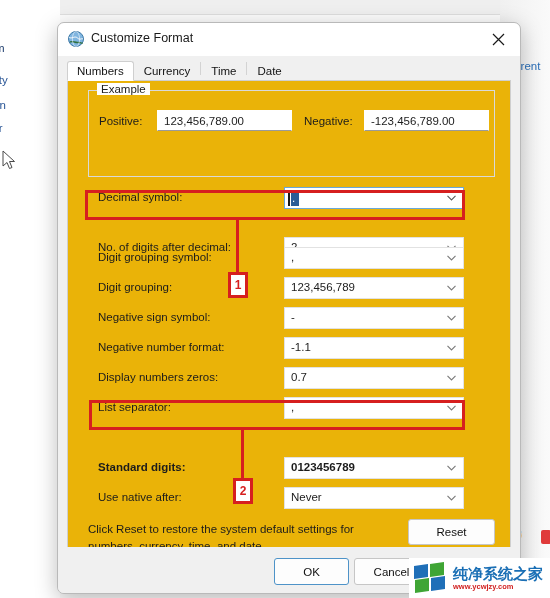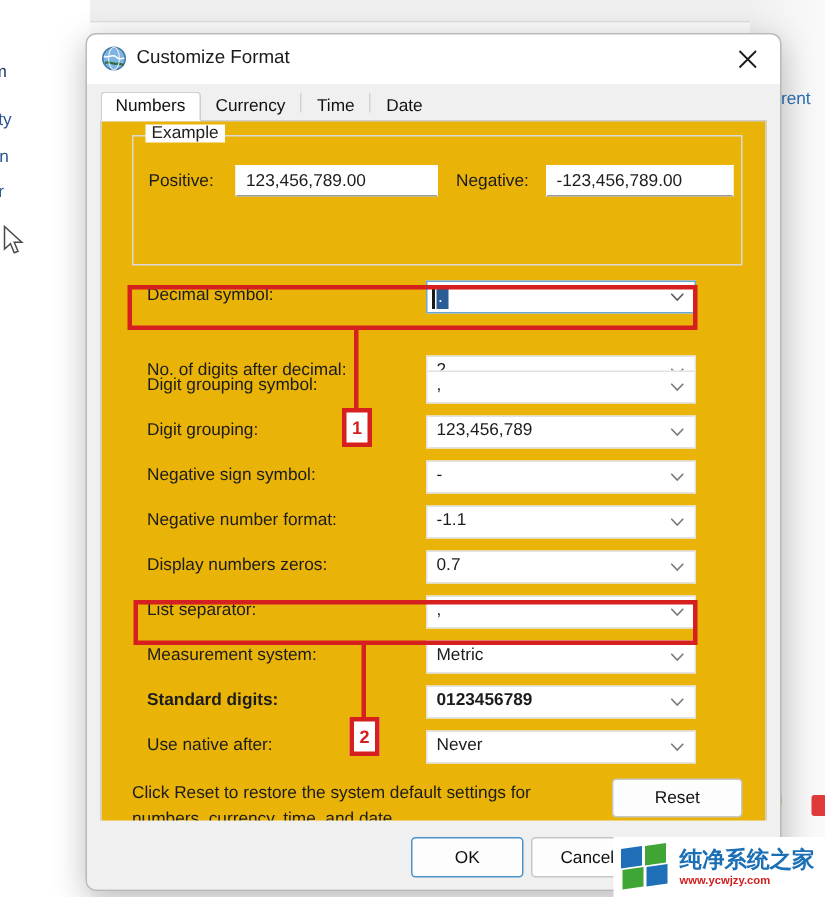--- a/index.html
+++ b/index.html
@@ -370,29 +370,20 @@
     <div class="row" style="top:314px;">
       <div class="row-label">List separator:</div>
       <div class="combo">
         <div class="combo-val">,</div>
         <svg class="combo-arrow" viewBox="0 0 9 6">
             <path d="M0.5,0.8 L4.5,5 L8.5,0.8" fill="none" stroke="#7a7a7a" stroke-width="1.1"></path>
           </svg>
       </div>
     </div>
 
-    <div class="row" style="top:344px;">
-      <div class="row-label">Measurement system:</div>
-      <div class="combo">
-        <div class="combo-val">Metric</div>
-        <svg class="combo-arrow" viewBox="0 0 9 6">
-            <path d="M0.5,0.8 L4.5,5 L8.5,0.8" fill="none" stroke="#7a7a7a" stroke-width="1.1"></path>
-          </svg>
-      </div>
-    </div>
 
     <div class="row" style="top:374px;font-weight:bold;">
       <div class="row-label">Standard digits:</div>
       <div class="combo">
         <div class="combo-val">0123456789</div>
         <svg class="combo-arrow" viewBox="0 0 9 6">
             <path d="M0.5,0.8 L4.5,5 L8.5,0.8" fill="none" stroke="#7a7a7a" stroke-width="1.1"></path>
           </svg>
       </div>
     </div>

